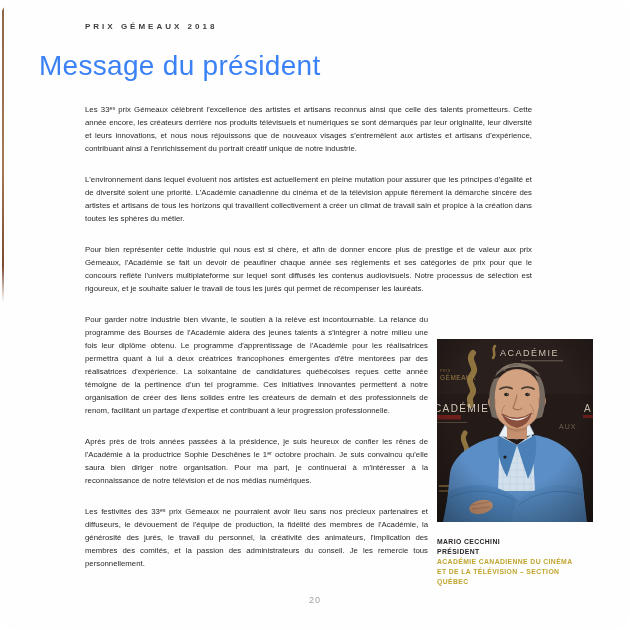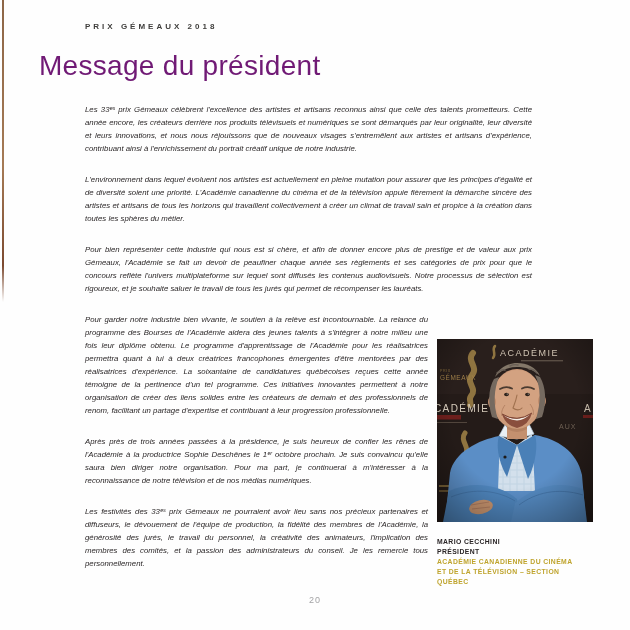--- a/index.html
+++ b/index.html
@@ -1,36 +1,37 @@
 <!DOCTYPE html>
 <html lang="fr"><head>
 <meta charset="utf-8">
 <style>
   html,body{margin:0;padding:0;background:#ffffff;}
   .page{
     position:relative;width:630px;height:630px;background:#fefefe;overflow:hidden;
     font-family:"Liberation Sans","DejaVu Sans",sans-serif;
+    border-radius:19px;
   }
   .edge-line{
     position:absolute;left:2px;top:0;width:2px;height:302px;
     background:linear-gradient(to bottom,#8d6647 0%,#a57a55 55%,#7c4a30 88%,rgba(124,74,48,0) 100%);
   }
   .kicker{
     position:absolute;left:85px;top:22px;
     font-size:8px;font-weight:bold;letter-spacing:3px;color:#3f3e3c;
   }
   .title{
     position:absolute;left:39px;top:51px;margin:0;
-    font-size:28px;font-weight:400;letter-spacing:0.3px;color:#701a75;line-height:1.1;
+    font-size:28px;font-weight:400;letter-spacing:0.3px;color:#3b82f6;line-height:1.1;
   }
   .content{
     position:absolute;left:85px;top:103px;width:447px;
     font-size:7.8px;line-height:13px;color:#2b2728;text-align:justify;
   }
-  .content p{margin:0 0 18px 0;font-style:italic;}
+  .content p{margin:0 0 18px 0;}
   .content p:last-child{margin-bottom:0;}
   .photo-spacer{
     float:right;width:96px;height:244px;margin-top:26px;margin-left:8px;
   }
   .photo-block{position:absolute;left:437px;top:339px;width:156px;margin:0;}
   .photo-frame{width:156px;height:183px;overflow:hidden;background:#241b18;}
   .caption{margin-top:15px;}
   .cap-line{font-size:6.8px;font-weight:bold;letter-spacing:0.4px;line-height:10px;color:#2a2526;}
   .cap-gold{color:#bfa42d;}
   .pagenum{

